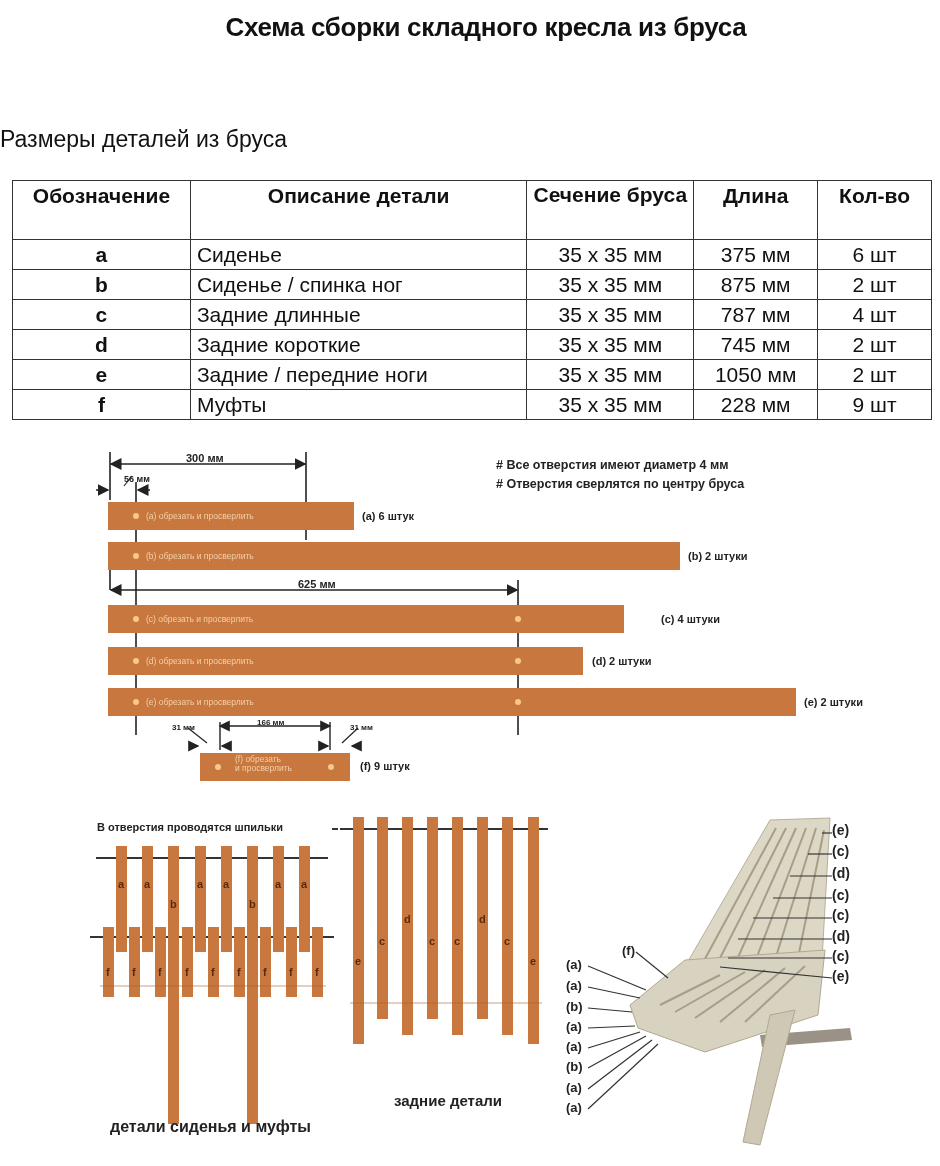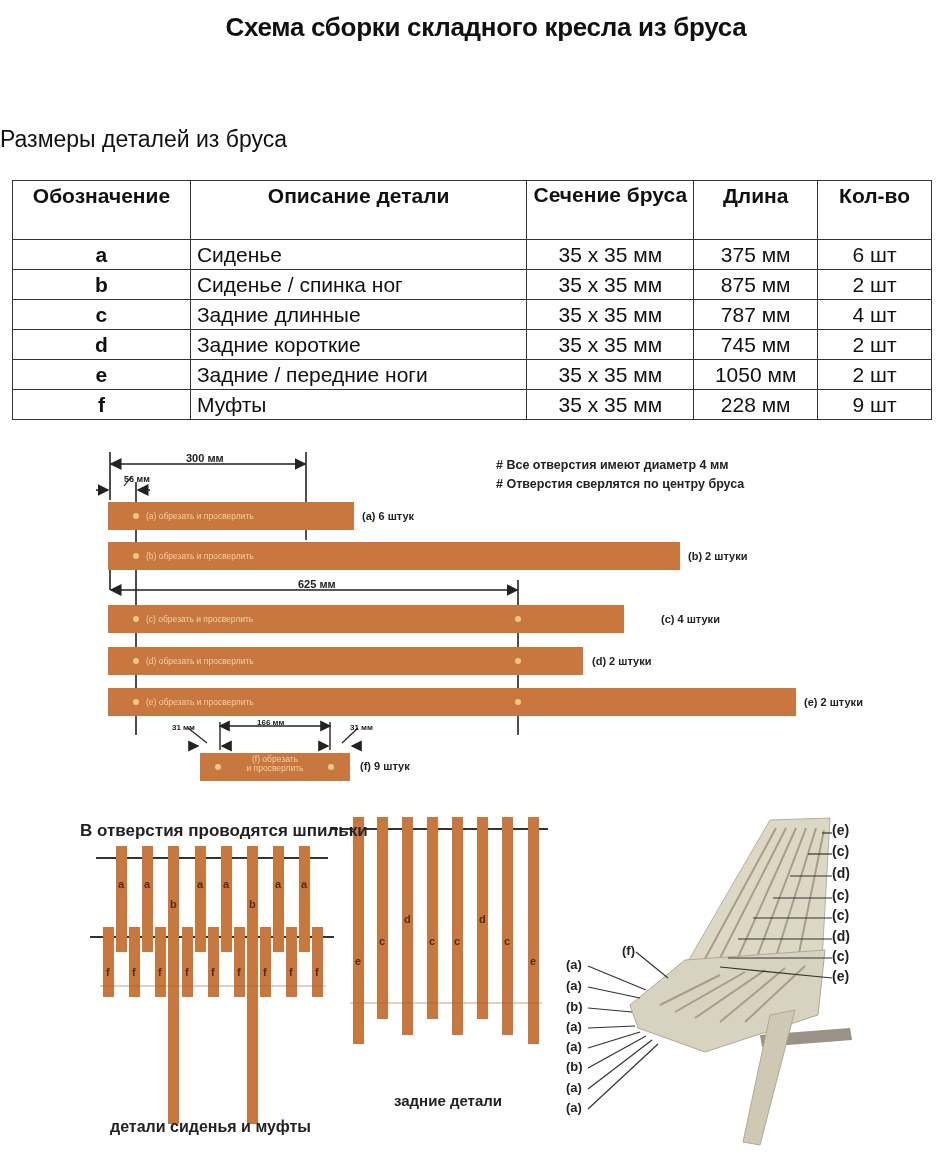--- a/index.html
+++ b/index.html
@@ -161,21 +161,21 @@
 <div class="abs bar-text" style="left:146px;top:511px;">(a) обрезать и просверлить</div>
 <div class="abs lbl" style="left:362px;top:510px;">(a) 6 штук</div>
 <div class="abs bar-text" style="left:146px;top:551px;">(b) обрезать и просверлить</div>
 <div class="abs lbl" style="left:688px;top:550px;">(b) 2 штуки</div>
 <div class="abs bar-text" style="left:146px;top:614px;">(c) обрезать и просверлить</div>
 <div class="abs lbl" style="left:632px;top:613px;margin-left:29px;">(c) 4 штуки</div>
 <div class="abs bar-text" style="left:146px;top:656px;">(d) обрезать и просверлить</div>
 <div class="abs lbl" style="left:592px;top:655px;">(d) 2 штуки</div>
 <div class="abs bar-text" style="left:146px;top:697px;">(e) обрезать и просверлить</div>
 <div class="abs lbl" style="left:804px;top:696px;">(e) 2 штуки</div>
-<div class="abs bar-text" style="left:235px;top:755px;line-height:9px;text-align:center;width:80px;">
+<div class="abs bar-text" style="left:235px;top:755px;line-height:9px;text-align:left;width:80px;">
   <span>(f) обрезать</span><br>
   <span>и просверлить</span>
 </div>
 <div class="abs lbl" style="left:360px;top:760px;">(f) 9 штук</div>
 
 <svg class="abs" style="left:0;top:800px;" width="560" height="366">
 
   <line x1="340" y1="29" x2="548" y2="29" stroke="#333" stroke-width="2"></line>
   <line x1="96" y1="58" x2="328" y2="58" stroke="#333" stroke-width="2"></line>
   <line x1="90" y1="137" x2="334" y2="137" stroke="#333" stroke-width="2"></line>
@@ -211,21 +211,21 @@
     <rect x="452" y="17" width="11" height="218"></rect>
     <rect x="477" y="17" width="11" height="202"></rect>
     <rect x="502" y="17" width="11" height="218"></rect>
     <rect x="528" y="17" width="11" height="227"></rect>
   </g>
   <line x1="350" y1="203" x2="542" y2="203" stroke="#a85f2c" stroke-width="1" opacity="0.6"></line>
   <line x1="100" y1="186" x2="326" y2="186" stroke="#a85f2c" stroke-width="1" opacity="0.6"></line>
   <line x1="332" y1="29" x2="338" y2="29" stroke="#333" stroke-width="2"></line>
 </svg>
 
-<div class="abs note" style="left:80px;top:821px;font-size:17px;">В отверстия проводятся шпильки</div>
+<div class="abs note" style="left:97px;top:821px;font-size:11px;">В отверстия проводятся шпильки</div>
 <div class="abs note" style="left:110px;top:1118px;font-size:16px;">детали сиденья и муфты</div>
 <div class="abs note" style="left:394px;top:1092px;font-size:15px;">задние детали</div>
 
 <div class="abs lbl" style="left:118px;top:878px;color:#5a2a0c;">a</div>
 <div class="abs lbl" style="left:144px;top:878px;color:#5a2a0c;">a</div>
 <div class="abs lbl" style="left:170px;top:898px;color:#5a2a0c;">b</div>
 <div class="abs lbl" style="left:197px;top:878px;color:#5a2a0c;">a</div>
 <div class="abs lbl" style="left:223px;top:878px;color:#5a2a0c;">a</div>
 <div class="abs lbl" style="left:249px;top:898px;color:#5a2a0c;">b</div>
 <div class="abs lbl" style="left:275px;top:878px;color:#5a2a0c;">a</div>

